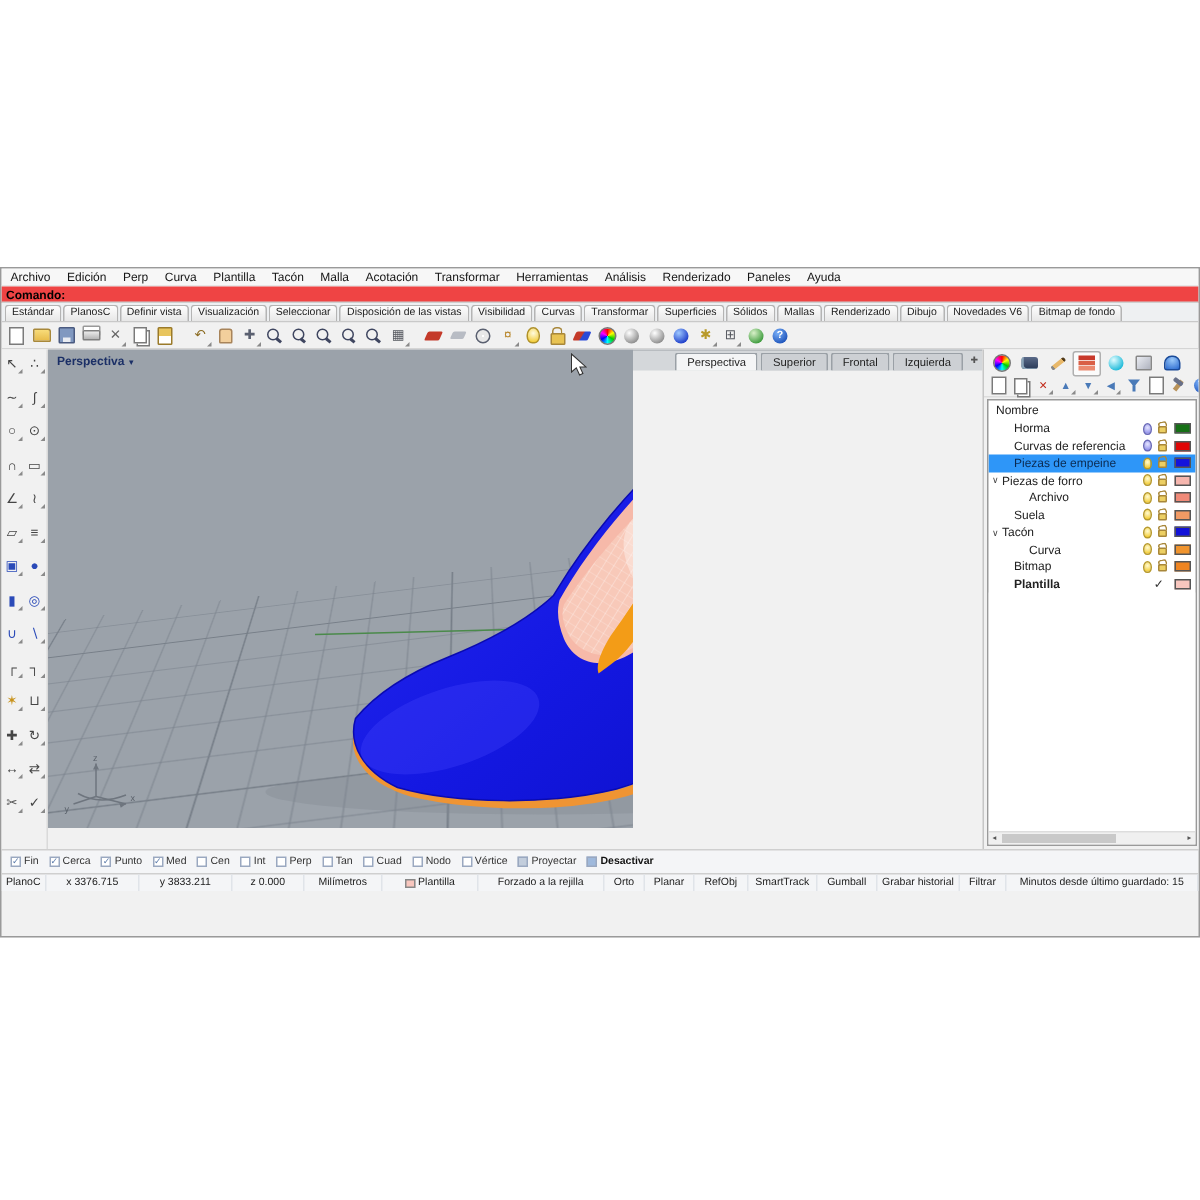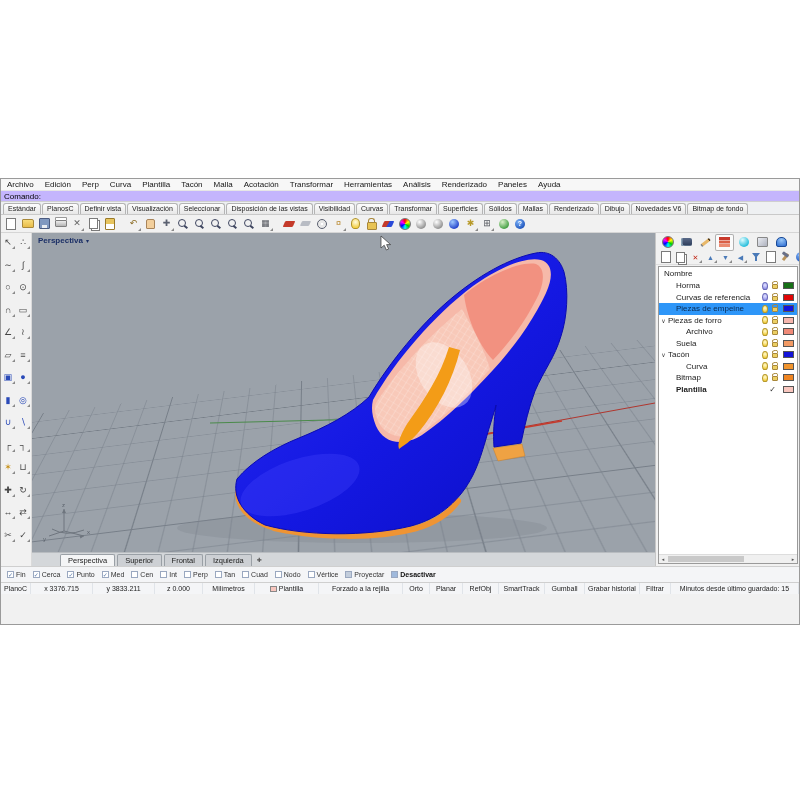--- a/index.html
+++ b/index.html
@@ -9,21 +9,21 @@
   
   .titlebar{height:11px;display:flex;align-items:center;gap:4px;padding:0 4px;background:#f4f4f4;font-size:7.5px;color:#111;border-bottom:1px solid #e3e3e3}
   .appicon{width:8px;height:8px;background:linear-gradient(135deg,#ececec,#a8a8a8);border:1px solid #7a7a7a;border-radius:2px;flex:none}
   .title{white-space:nowrap;overflow:hidden}
   .wctrls{margin-left:auto;display:flex;gap:16px;font-size:7px;color:#333;padding-right:8px}
   .wctrls span{cursor:default}
   .menubar{height:12px;display:flex;gap:11px;align-items:center;padding:0 6px;background:#f7f7f7;font-size:8px;color:#151515;border-bottom:1px solid #e6e6e6;white-space:nowrap}
   .cmdarea{height:21px;background:#fff;display:flex;font-size:8px;color:#222;border-bottom:1px solid #e2e2e2}
   .cmdlines{flex:1;padding:1px 0 0 3px;line-height:10px;white-space:nowrap}
   .cmdscroll{width:9px;background:#f1f1f1;border-left:1px solid #ddd;display:flex;flex-direction:column;align-items:center;justify-content:space-between;font-size:5px;color:#777;line-height:5px;padding:1px 0}
-  .cmdline{height:11px;background:#c4b5fd;font-weight:normal;font-size:8px;line-height:11px;padding-left:3px;border-bottom:1px solid #cfcfcf}
+  .cmdline{height:11px;background:#ef4444;font-weight:bold;font-size:8px;line-height:11px;padding-left:3px;border-bottom:1px solid #cfcfcf}
   
   .tabbar{height:13px;background:#eef0f2;display:flex;align-items:flex-end;gap:1px;padding:1px 2px 0;border-bottom:1px solid #c9c9c9;overflow:hidden}
   .tab{font-size:7px;line-height:10px;padding:0 4px;background:linear-gradient(#fdfdfd,#e7e7e7);border:1px solid #b4b4b4;border-bottom:none;border-radius:3px 3px 0 0;color:#222;white-space:nowrap;cursor:default}
   .toolbar{height:18px;background:#f1f1f1;display:flex;align-items:center;gap:2.5px;padding:0 3px;border-bottom:1px solid #d5d5d5}
   
   .icn{position:relative;display:inline-flex;align-items:center;justify-content:center;width:14px;height:14px;font-size:9px;color:#454545;flex:none;line-height:1;cursor:default}
   .tb .icn:not(.shp)::after{content:"";position:absolute;right:0;bottom:0;border-left:3px solid transparent;border-bottom:3px solid #8a8a8a}
   .icn.gap{margin-left:7px}
   .t-page::before{content:"";width:8px;height:10px;background:#fff;border:1px solid #7a7a7a}
   .t-pages::before{content:"";width:7px;height:9px;background:#fff;border:1px solid #7a7a7a;box-shadow:2px 2px 0 -1px #fff,2px 2px 0 0 #7a7a7a}
@@ -54,21 +54,21 @@
   .t-layers::before{content:"";width:11px;height:3px;background:#c8392b;box-shadow:0 3.5px 0 0 #d95f46,0 7px 0 0 #eb8a70;margin-top:-7px}
   .t-funnel::before{content:"";width:0;height:0;border-left:4px solid transparent;border-right:4px solid transparent;border-top:5px solid #4a7ab8;margin-top:-3px}
   .t-funnel::after{content:"";position:absolute;width:2px;height:4px;background:#4a7ab8;bottom:2px;left:50%;margin-left:-1px}
   .t-hammer::before{content:"";width:3px;height:8px;background:#b8925a;transform:rotate(38deg)}
   .t-hammer::after{content:"";position:absolute;width:7px;height:3px;background:#687088;top:2px;left:3px;transform:rotate(38deg);border-radius:1px}
   .t-box-gray::before{content:"";width:9px;height:8px;background:linear-gradient(135deg,#eaecf2,#aeb2be);border:1px solid #888;border-radius:1px}
   
   .main{height:333px;display:flex;background:#f1f1f1}
   .lefttb{width:32px;display:grid;grid-template-columns:repeat(2,15px);grid-auto-rows:21.5px;justify-content:center;align-content:start;padding-top:3px;row-gap:1px;background:#f1f1f1;border-right:1px solid #dadada}
   .lefttb .icn{width:14px;height:13px;font-size:9px}
-  .center{width:623px;display:flex;flex-direction:column}
+  .center{width:623px;display:flex;flex-direction:row}
   .vp{position:relative;width:623px;height:319px;background:#9ba2aa;overflow:hidden}
   .gridwrap{position:absolute;left:-120px;top:163px;width:900px;height:430px;transform:rotate(-7deg);transform-origin:30% 0}
   .gridplane{position:absolute;inset:0;transform:perspective(600px) rotateX(55deg);transform-origin:50% 0;background:
     repeating-linear-gradient(90deg, rgba(122,130,140,.55) 0 1px, transparent 1px 26px),
     repeating-linear-gradient(0deg, rgba(122,130,140,.55) 0 1px, transparent 1px 26px),
     repeating-linear-gradient(90deg, rgba(100,108,118,.75) 0 1px, transparent 1px 130px),
     repeating-linear-gradient(0deg, rgba(100,108,118,.75) 0 1px, transparent 1px 130px)}
   .vpsvg{position:absolute;left:0;top:0;z-index:2}
   .vplabel{position:absolute;left:6px;top:3px;z-index:3;display:flex;align-items:center;gap:3px;font-size:8px;font-weight:bold;color:#1b2f66;cursor:default}
   .vcaret{font-size:6px;font-weight:normal}

